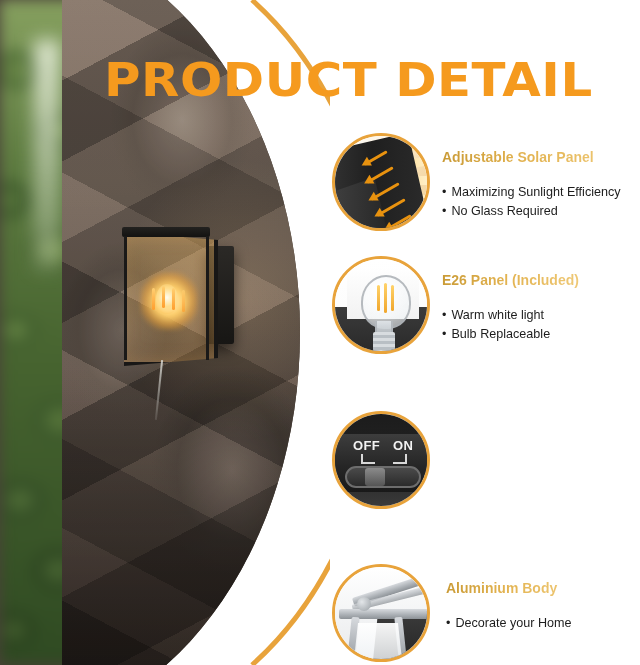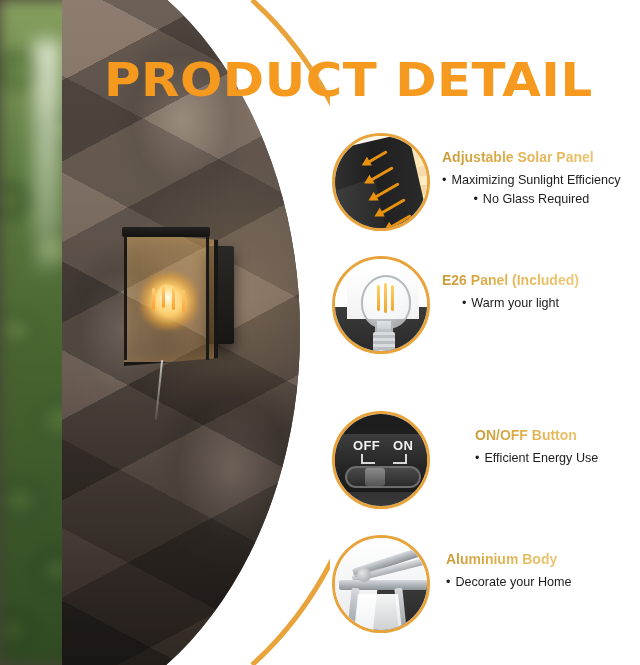--- a/index.html
+++ b/index.html
@@ -183,24 +183,23 @@
     line-height: 20px;
     font-weight: bold;
     background: linear-gradient(100deg, #C99A35 0%, #E2B24F 45%, #EFC977 100%);
     -webkit-background-clip: text;
     background-clip: text;
     color: transparent;
     white-space: nowrap;
     text-decoration: underline;
   }
   .f-bullets {
-    margin: 4px 0 0 0;
+    margin: 16px 0 0 0;
     padding: 0;
     list-style: none;
-    text-align: center;
   }
   .f-bullets li {
     font-size: 12.6px;
     line-height: 19px;
     color: #1d1d1d;
     white-space: nowrap;
   }
   .f-bullets li::before {
     content: "\2022";
     color: #1d1d1d;
@@ -403,45 +402,40 @@
     <div class="bulb-glass"></div>
     <div class="fil" style="left:42px; top:26px; height:26px;"></div>
     <div class="fil" style="left:49px; top:24px; height:30px;"></div>
     <div class="fil" style="left:56px; top:26px; height:26px;"></div>
     <div class="bulb-neck"></div>
     <div class="bulb-base"></div>
   </div>
   <div class="f-text">
     <div class="f-title">E26 Panel (Included)</div>
     <ul class="f-bullets">
-      <li>Warm your light</li>
+      <li>Warm white light</li>
+      <li>Bulb Replaceable</li>
     </ul>
   </div>
 </div>
 
 <div class="feature" style="top:411px;gap:45px;">
   <div class="f-icon">
     <div class="sw-bg"></div>
     <div class="sw-plate"></div>
     <div class="sw-label" style="left:18px;">OFF</div>
     <div class="sw-label" style="left:58px;">ON</div>
     <div class="sw-tick" style="left:26px;"></div>
     <div class="sw-tick" style="left:58px; transform:scaleX(-1);"></div>
     <div class="sw-track"></div>
     <div class="sw-knob"></div>
   </div>
-  <div class="f-text">
-    <div class="f-title">ON/OFF Button</div>
-    <ul class="f-bullets">
-      <li>Efficient Energy Use</li>
-    </ul>
-  </div>
 </div>
 
-<div class="feature" style="top:535px;gap:16px;">
+<div class="feature" style="top:564px;gap:16px;">
   <div class="f-icon">
     <div class="al-bg"></div>
     <div class="al-dark"></div>
     <div class="al-bar" style="left:16px; top:16px; width:96px; height:9px; transform:rotate(-18deg);"></div>
     <div class="al-bar" style="left:16px; top:26px; width:96px; height:7px; transform:rotate(-14deg); opacity:.75;"></div>
     <div class="al-bar" style="left:4px;  top:42px; width:100px; height:10px;"></div>
     <div class="al-bar" style="left:14px; top:50px; width:8px;  height:52px; transform:rotate(6deg);"></div>
     <div class="al-bar" style="left:62px; top:50px; width:8px;  height:52px; transform:rotate(-6deg);"></div>
     <div class="al-glass"></div>
     <div class="al-hinge"></div>

